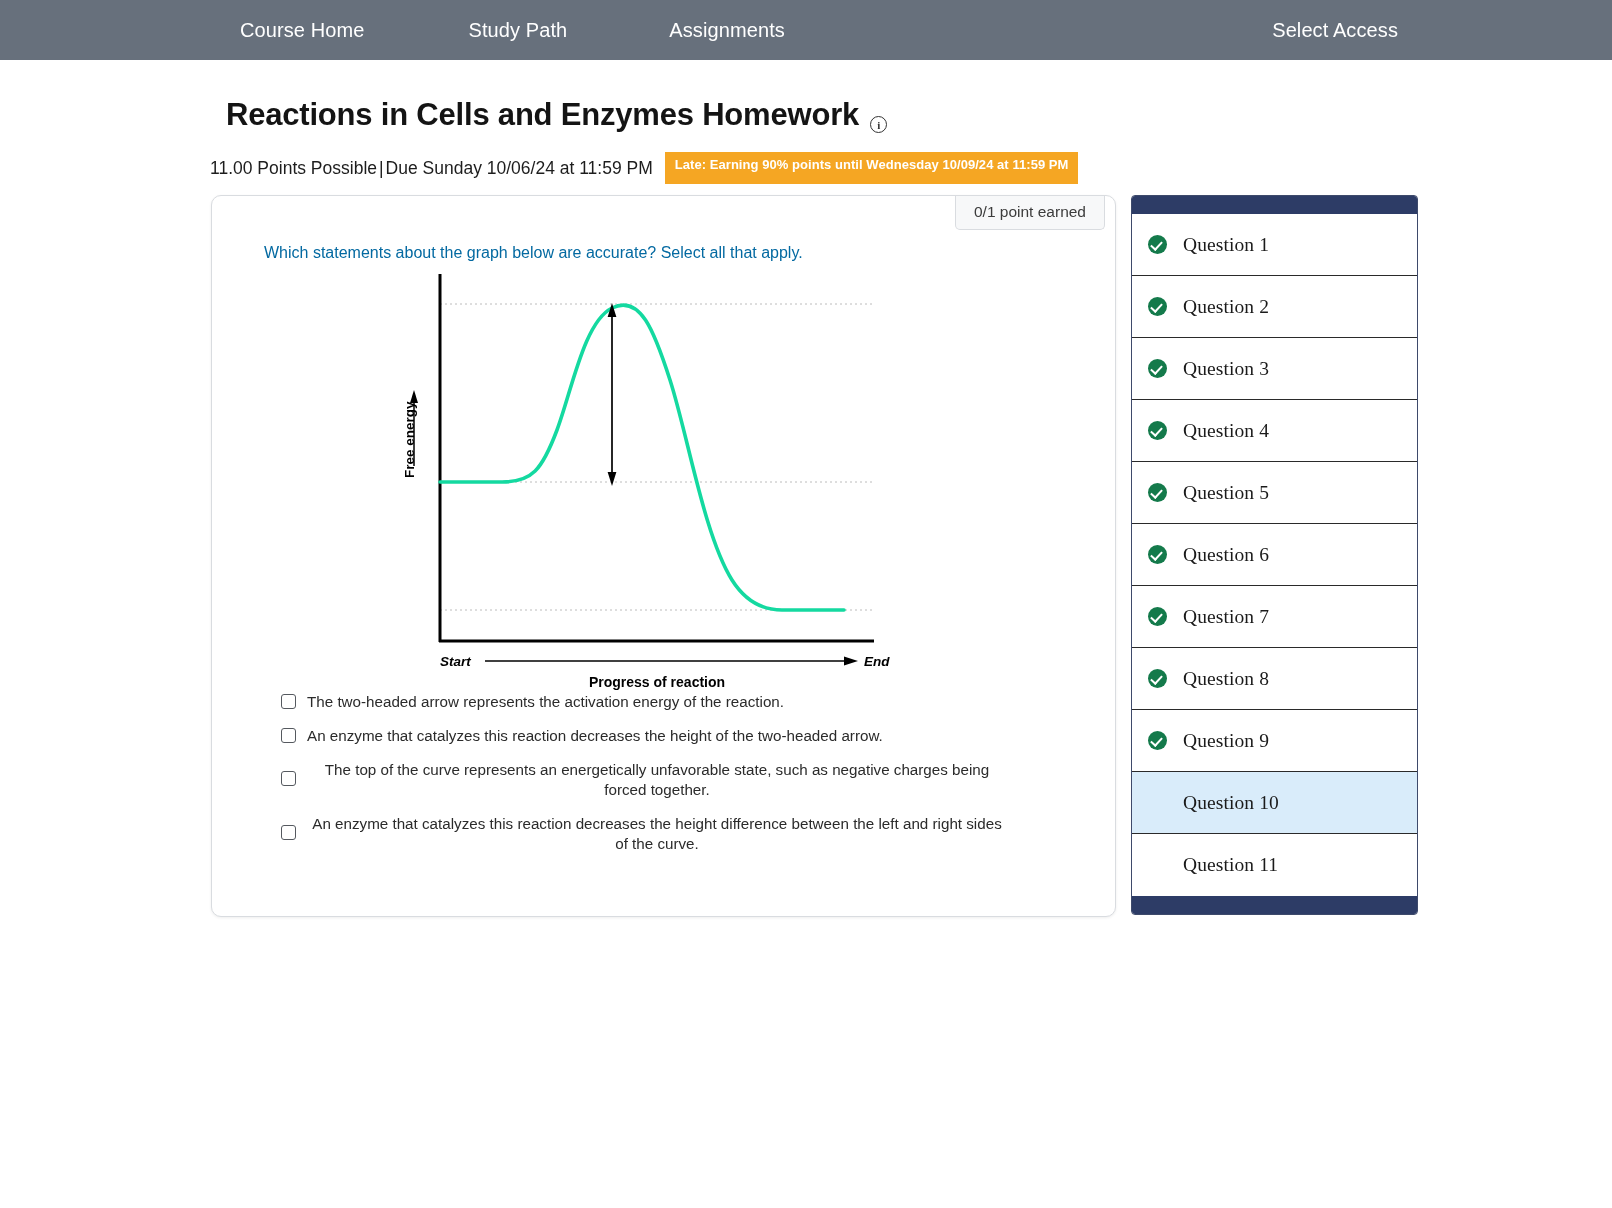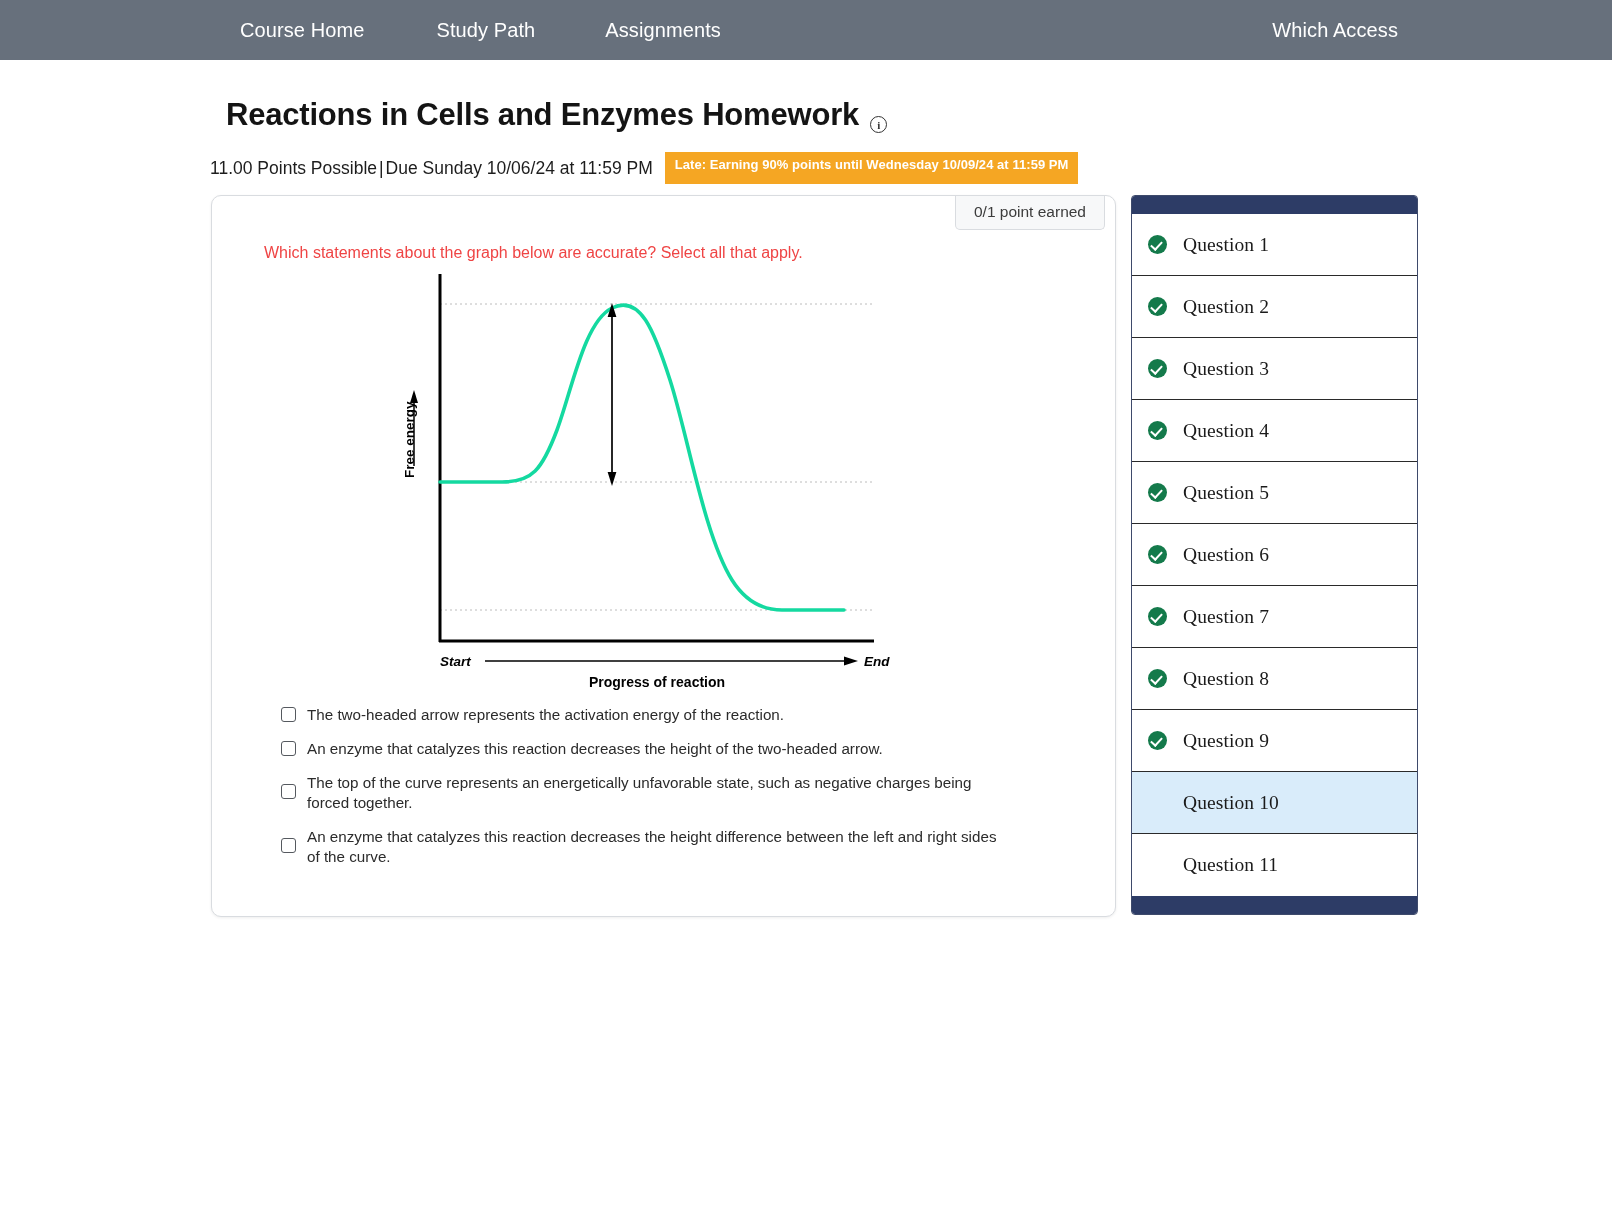--- a/index.html
+++ b/index.html
@@ -25,20 +25,21 @@
     width: 1612px;
     height: 60px;
     background: #67707c;
     display: flex;
     align-items: center;
   }
   .topnav-left {
     display: flex;
     align-items: center;
     margin-left: 240px;
+    gap: 32px;
   }
   .nav-item {
     color: #ffffff;
     font-size: 20px;
     line-height: 1;
     letter-spacing: 0.1px;
     cursor: pointer;
     white-space: nowrap;
   }
   .nav-item.course-home { margin-right: 72px; }
@@ -132,40 +133,41 @@
     font-size: 15.5px;
     color: #3c3c3c;
     padding: 8px 18px 9px 18px;
     line-height: 1;
   }
   .question-prompt {
     position: absolute;
     left: 52px;
     top: 48px;
     font-size: 16px;
-    color: #ef4444;
+    color: #0369a1;
     text-align: right;
   }
 
   
   .figure {
     position: absolute;
     left: 180px;
     top: 74px;
     width: 510px;
     height: 420px;
   }
   .figure svg { display: block; }
 
   
   .options {
     position: absolute;
     left: 69px;
-    top: 509px;
+    top: 496px;
     width: 800px;
+    text-align: center;
   }
   .option {
     display: flex;
     align-items: flex-start;
     margin-bottom: 14px;
     cursor: pointer;
   }
   .option:last-child { margin-bottom: 0; }
   .checkbox {
     flex: 0 0 auto;
@@ -249,21 +251,21 @@
 </head>
 <body>
 
 <div class="topnav">
   <div class="topnav-left">
     <span class="nav-item course-home">Course Home</span>
     <span class="nav-item study-path">Study Path</span>
     <span class="nav-item assignments">Assignments</span>
   </div>
   <div class="topnav-right">
-    <span class="nav-item">Which Access</span>
+    <span class="nav-item">Select Access</span>
   </div>
 </div>
 
 <div class="page-header">
   <h1 class="page-title">
     <span>Reactions in Cells and Enzymes Homework</span>
     <span class="info-icon">i</span>
   </h1>
   <div class="meta-row">
     <span>11.00 Points Possible</span>

